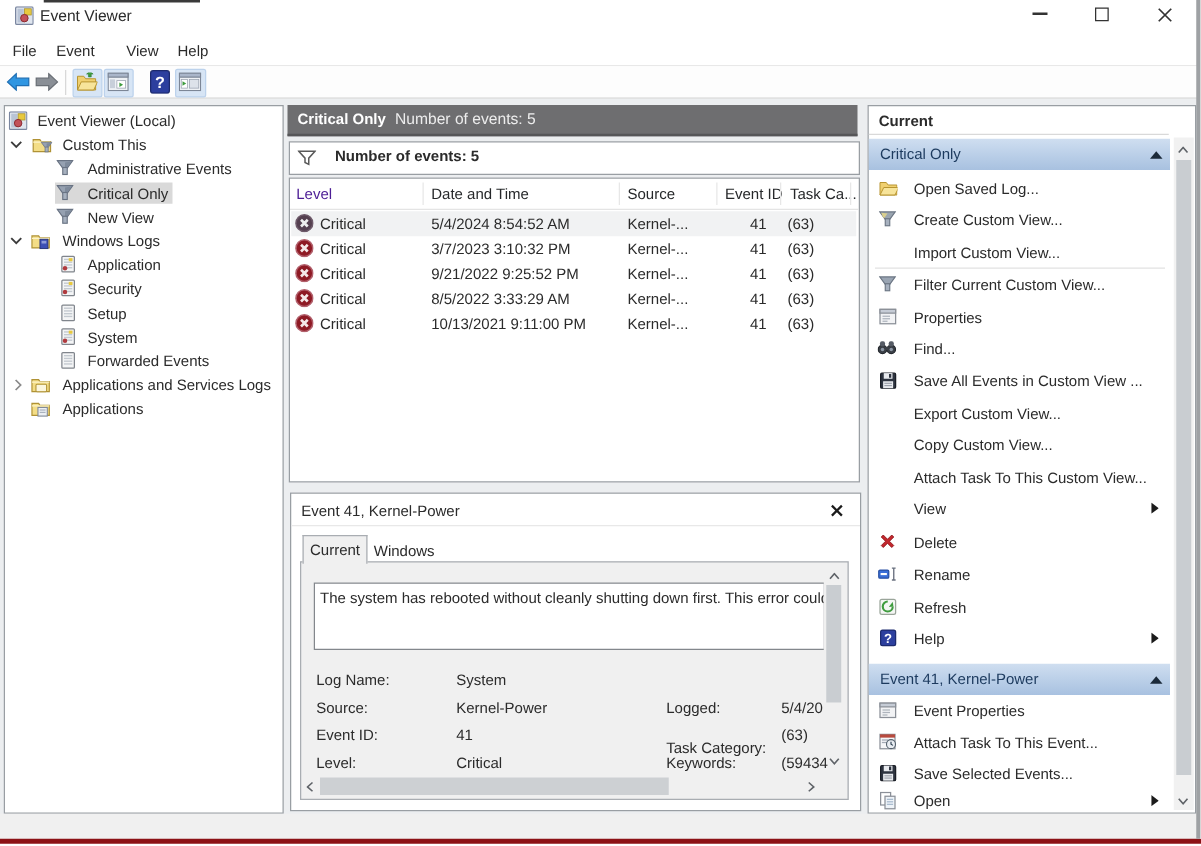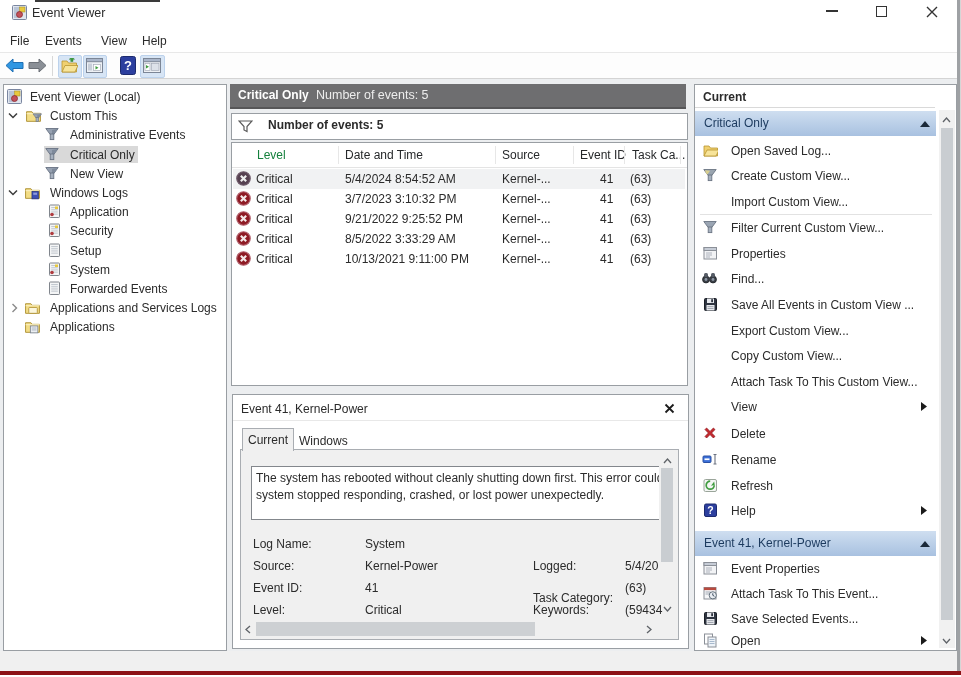--- a/index.html
+++ b/index.html
@@ -22,21 +22,21 @@
   </div>
 <div class="ab" style="left:32px;top:6px;font-size:12.5px">Event Viewer</div>
 
 <div class="ab" style="left:826px;top:10px;width:12px;height:2px;background:#333"></div>
 <div class="ab" style="left:876px;top:6px;width:9px;height:9px;border:1.4px solid #333"></div>
 <svg class="ab" style="left:926px;top:6px" width="12" height="12" viewBox="0 0 12 12">
     <path d="M1,1 L11,11 M11,1 L1,11" stroke="#333" stroke-width="1.4"></path>
   </svg>
 
 <div class="ab" style="left:10px;top:34px">File</div>
-<div class="ab" style="left:45px;top:34px">Events</div>
+<div class="ab" style="left:45px;top:34px">Event</div>
 <div class="ab" style="left:101px;top:34px">View</div>
 <div class="ab" style="left:142px;top:34px">Help</div>
 
 <div class="ab" style="left:0;top:52px;width:961px;height:1px;background:#e8e8e8"></div>
 
 <div class="ab" style="left:0;top:53px;width:961px;height:25px;border-bottom:1px solid #d4d4d4;background:#fdfdfd"></div>
 <svg class="ab" style="left:5px;top:58px" width="19" height="15" viewBox="0 0 19 15">
 <path d="M8,1 L8,4.5 L18,4.5 L18,10.5 L8,10.5 L8,14 L1,7.5 Z" fill="#2f96e2" stroke="#1f6fb4"></path>
 </svg>
 <svg class="ab" style="left:28px;top:58px" width="19" height="15" viewBox="0 0 19 15">
@@ -238,21 +238,21 @@
           <path d="M4.5,4.5 L9.5,9.5 M9.5,4.5 L4.5,9.5" stroke="#f4e8e8" stroke-width="2"></path>
         </g>
 <g id="critsel">
           <circle cx="7" cy="7" r="6.3" fill="#554050" stroke="#6e5a6a" stroke-width="1.1"></circle>
           <path d="M4.5,4.5 L9.5,9.5 M9.5,4.5 L4.5,9.5" stroke="#eee" stroke-width="2"></path>
         </g>
 </defs>
     </svg>
 
 <div style="position:absolute;left:0;top:0;width:100%;height:24px;border-bottom:1px solid #e4e4e4">
-<span style="position:absolute;left:25px;top:5px;color:#15803d">Level</span>
+<span style="position:absolute;left:5px;top:5px;color:#4c1d95">Level</span>
 <span style="position:absolute;left:113px;top:5px;color:#26282a">Date and Time</span>
 <span style="position:absolute;left:270px;top:5px;color:#26282a">Source</span>
 <span style="position:absolute;left:348px;top:5px;color:#26282a">Event ID</span>
 <span style="position:absolute;left:400px;top:5px;color:#26282a">Task Ca...</span>
 <div style="position:absolute;left:106px;top:3px;width:1px;height:18px;background:#e7e7e7"></div>
 <div style="position:absolute;left:263px;top:3px;width:1px;height:18px;background:#e7e7e7"></div>
 <div style="position:absolute;left:341px;top:3px;width:1px;height:18px;background:#e7e7e7"></div>
 <div style="position:absolute;left:392px;top:3px;width:1px;height:18px;background:#e7e7e7"></div>
 <div style="position:absolute;left:448px;top:3px;width:1px;height:18px;background:#e7e7e7"></div>
 </div>
@@ -319,21 +319,20 @@
 <div style="position:absolute;left:0;top:25px;width:100%;height:1px;background:#e8e8e8"></div>
 
 <div style="position:absolute;left:7px;top:54px;width:437px;height:189px;background:#f0f0f0;border:1px solid #a9adb2"></div>
 
 <div style="position:absolute;left:9px;top:33px;width:50px;height:22px;background:#f0f0f0;border:1px solid #a9adb2;border-bottom:none"></div>
 <span style="position:absolute;left:15px;top:38px">Current</span>
 <span style="position:absolute;left:66px;top:39px">Windows</span>
 
 <div style="position:absolute;left:18px;top:71px;width:407px;height:52px;background:#fff;border:1px solid #83878c;overflow:hidden">
 <div style="position:absolute;left:4px;top:4px;white-space:nowrap">The system has rebooted without cleanly shutting down first. This error could be caus</div>
-<div style="position:absolute;left:4px;top:21px;white-space:nowrap">system stopped responding, crashed, or lost power unexpectedly.</div>
 </div>
 
 <div style="position:absolute;left:426px;top:56px;width:16px;height:166px;background:#f0f0f0"></div>
 <svg style="position:absolute;left:430px;top:63px" width="9" height="6" viewBox="0 0 9 6">
       <path d="M1,5 L4.5,1 L8,5" fill="none" stroke="#5f6368" stroke-width="1.3"></path>
     </svg>
 <div style="position:absolute;left:428px;top:73px;width:12px;height:94px;background:#c9cdd1"></div>
 <svg style="position:absolute;left:430px;top:211px" width="9" height="6" viewBox="0 0 9 6">
       <path d="M1,1 L4.5,5 L8,1" fill="none" stroke="#5f6368" stroke-width="1.3"></path>
     </svg>

